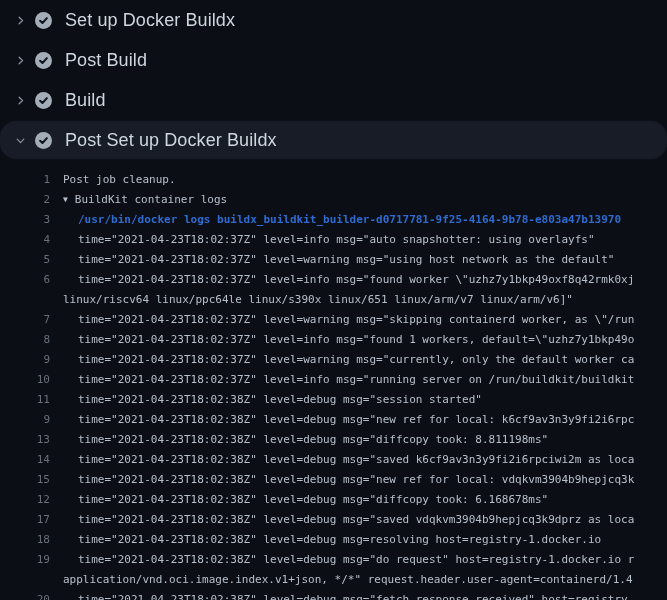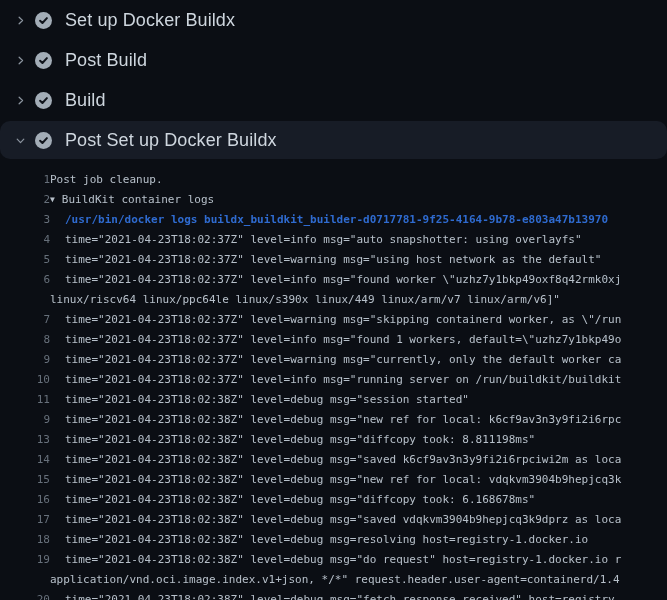--- a/index.html
+++ b/index.html
@@ -19,21 +19,21 @@
     background:var(--bg);
     font-family:"Liberation Sans", sans-serif;
   }
   .steps{width:667px;}
   .step-row{
     display:flex;align-items:center;
     height:40px;padding:0 12px;cursor:pointer;
   }
   .step-row.expanded{
     background:var(--row-highlight);
-    border-radius:10px;
+    border-radius:16px;
     height:38px;margin-top:1px;
   }
   .step-chevron{
     width:16px;height:16px;flex:0 0 16px;
     display:flex;align-items:center;justify-content:center;
     color:var(--chevron);margin-right:7px;
   }
   .step-check{
     width:17px;height:17px;flex:0 0 17px;margin-right:13px;
   }
@@ -47,21 +47,21 @@
     font-size:11px;line-height:20px;
     padding-top:11px;
     width:900px; 
   }
   .log-row{display:flex;white-space:pre;}
   .log-num{
     flex:0 0 50px;width:50px;text-align:right;
     color:var(--line-number);cursor:pointer;
     -webkit-user-select:none;user-select:none;
   }
-  .log-content{color:var(--log-text);text-align:center;}
+  .log-content{margin-left:13px;color:var(--log-text);text-align:center;}
   .log-row.kind-log .log-content,
   .log-row.kind-command .log-content{text-indent:15px;}
   .log-row.kind-command .log-content{color:var(--command-text);font-weight:bold;}
   .group-toggle-icon{
     display:inline-block;font-size:8px;vertical-align:1px;
     letter-spacing:0;margin-right:7px;color:var(--log-text);
     cursor:pointer;
   }
 </style>
 </head>
@@ -118,30 +118,30 @@
         <span class="step-label">Post Set up Docker Buildx</span>
       </div>
     </div>
   <div class="log" id="log">
       <div class="log-row kind-plain"><span class="log-num">1</span><span class="log-content">Post job cleanup.</span></div>
       <div class="log-row kind-group"><span class="log-num">2</span><span class="log-content"><span class="group-toggle-icon">▼</span><span>BuildKit container logs</span></span></div>
       <div class="log-row kind-command"><span class="log-num">3</span><span class="log-content">/usr/bin/docker logs buildx_buildkit_builder-d0717781-9f25-4164-9b78-e803a47b13970</span></div>
       <div class="log-row kind-log"><span class="log-num">4</span><span class="log-content">time="2021-04-23T18:02:37Z" level=info msg="auto snapshotter: using overlayfs"</span></div>
       <div class="log-row kind-log"><span class="log-num">5</span><span class="log-content">time="2021-04-23T18:02:37Z" level=warning msg="using host network as the default"</span></div>
       <div class="log-row kind-log"><span class="log-num">6</span><span class="log-content">time="2021-04-23T18:02:37Z" level=info msg="found worker \"uzhz7y1bkp49oxf8q42rmk0xj</span></div>
-      <div class="log-row kind-continuation"><span class="log-num"></span><span class="log-content">linux/riscv64 linux/ppc64le linux/s390x linux/449 linux/arm/v7 linux/arm/v6]"</span></div>
+      <div class="log-row kind-continuation"><span class="log-num"></span><span class="log-content">linux/riscv64 linux/ppc64le linux/s390x linux/651 linux/arm/v7 linux/arm/v6]"</span></div>
       <div class="log-row kind-log"><span class="log-num">7</span><span class="log-content">time="2021-04-23T18:02:37Z" level=warning msg="skipping containerd worker, as \"/run</span></div>
       <div class="log-row kind-log"><span class="log-num">8</span><span class="log-content">time="2021-04-23T18:02:37Z" level=info msg="found 1 workers, default=\"uzhz7y1bkp49o</span></div>
       <div class="log-row kind-log"><span class="log-num">9</span><span class="log-content">time="2021-04-23T18:02:37Z" level=warning msg="currently, only the default worker ca</span></div>
       <div class="log-row kind-log"><span class="log-num">10</span><span class="log-content">time="2021-04-23T18:02:37Z" level=info msg="running server on /run/buildkit/buildkit</span></div>
       <div class="log-row kind-log"><span class="log-num">11</span><span class="log-content">time="2021-04-23T18:02:38Z" level=debug msg="session started"</span></div>
       <div class="log-row kind-log"><span class="log-num">9</span><span class="log-content">time="2021-04-23T18:02:38Z" level=debug msg="new ref for local: k6cf9av3n3y9fi2i6rpc</span></div>
       <div class="log-row kind-log"><span class="log-num">13</span><span class="log-content">time="2021-04-23T18:02:38Z" level=debug msg="diffcopy took: 8.811198ms"</span></div>
       <div class="log-row kind-log"><span class="log-num">14</span><span class="log-content">time="2021-04-23T18:02:38Z" level=debug msg="saved k6cf9av3n3y9fi2i6rpciwi2m as loca</span></div>
       <div class="log-row kind-log"><span class="log-num">15</span><span class="log-content">time="2021-04-23T18:02:38Z" level=debug msg="new ref for local: vdqkvm3904b9hepjcq3k</span></div>
-      <div class="log-row kind-log"><span class="log-num">16</span><span class="log-content">time="2021-04-23T18:02:38Z" level=debug msg="diffcopy took: 6.168678ms"</span></div>
+      <div class="log-row kind-log"><span class="log-num">12</span><span class="log-content">time="2021-04-23T18:02:38Z" level=debug msg="diffcopy took: 6.168678ms"</span></div>
       <div class="log-row kind-log"><span class="log-num">17</span><span class="log-content">time="2021-04-23T18:02:38Z" level=debug msg="saved vdqkvm3904b9hepjcq3k9dprz as loca</span></div>
       <div class="log-row kind-log"><span class="log-num">18</span><span class="log-content">time="2021-04-23T18:02:38Z" level=debug msg=resolving host=registry-1.docker.io</span></div>
       <div class="log-row kind-log"><span class="log-num">19</span><span class="log-content">time="2021-04-23T18:02:38Z" level=debug msg="do request" host=registry-1.docker.io r</span></div>
       <div class="log-row kind-continuation"><span class="log-num"></span><span class="log-content">application/vnd.oci.image.index.v1+json, */*" request.header.user-agent=containerd/1.4</span></div>
       <div class="log-row kind-log"><span class="log-num">20</span><span class="log-content">time="2021-04-23T18:02:38Z" level=debug msg="fetch response received" host=registry-</span></div>
     </div>
 </div>
 
 </body></html>

